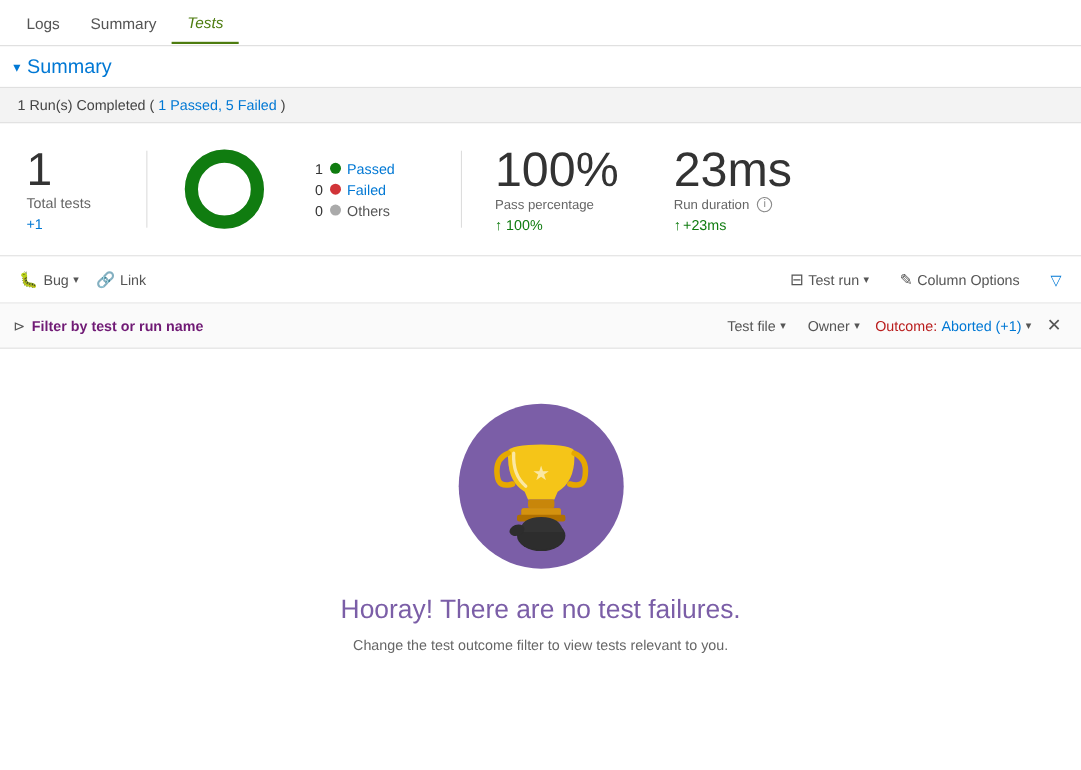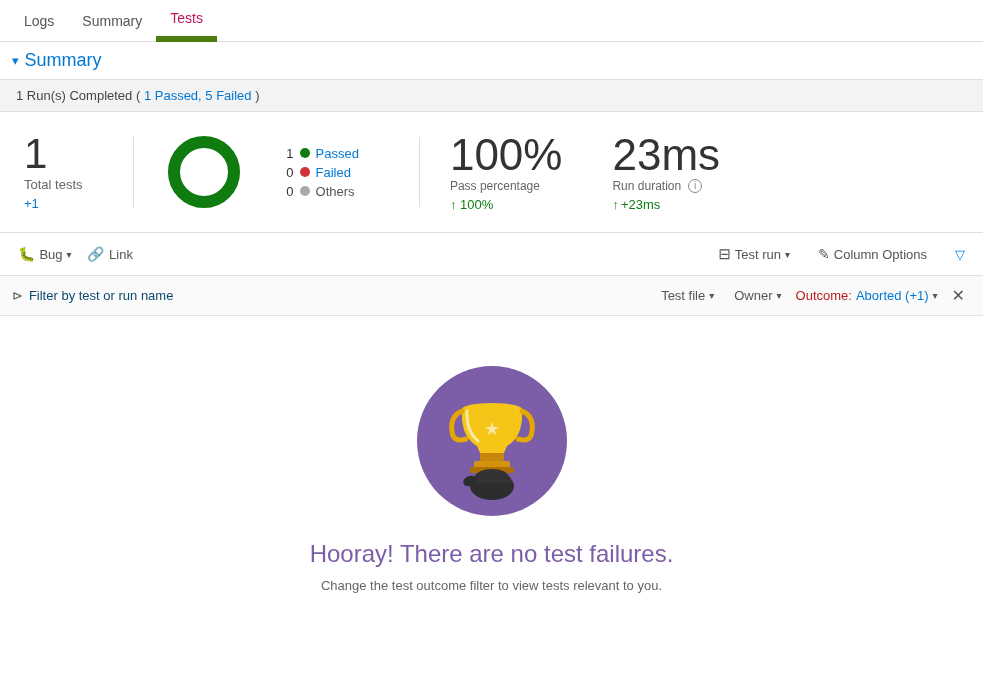--- a/index.html
+++ b/index.html
@@ -1,21 +1,21 @@
 <!DOCTYPE html>
 <html><head>
   <meta charset="utf-8">
   <style>
     * { box-sizing: border-box; margin: 0; padding: 0; }
     body { font-family: 'Segoe UI', Arial, sans-serif; font-size: 14px; color: #333; background: #fff; }
 
     
     .tabs { display: flex; align-items: center; border-bottom: 1px solid #ddd; padding: 0 10px; height: 42px; }
     .tab { padding: 10px 14px; cursor: pointer; color: #555; font-size: 14px; border: none; background: none; }
-    .tab.active { color: #be185d; border-bottom: 6px solid #4d7c0f; font-weight: 500; }
+    .tab.active { color: #4d7c0f; border-bottom: 2px solid #4d7c0f; font-weight: 500; font-style: italic; }
 
     
     .summary-header { display: flex; align-items: center; padding: 8px 12px; cursor: pointer; }
     .summary-header .chevron { color: #0078d4; margin-right: 6px; font-size: 13px; }
     .summary-header .title { color: #0078d4; font-size: 18px; font-weight: 400; }
 
     
     .run-info-bar { background: #f3f3f3; padding: 8px 16px; font-size: 13px; color: #444; border-top: 1px solid #e0e0e0; border-bottom: 1px solid #e0e0e0; }
     .run-info-bar span { color: #0078d4; }
 
@@ -180,21 +180,21 @@
     </button>
     <button class="toolbar-btn" style="color:#0078d4;">
       <span>▽</span>
     </button>
   </div>
 </div>
 
 <div class="filter-bar">
   <div class="filter-left">
     <span style="color:#555;">⊳</span>
-    <span style="color:#0c4a6e;">Filter by test or run name</span>
+    <span style="color:#701a75;font-weight:bold;">Filter by test or run name</span>
   </div>
   <div class="filter-right">
     <div class="filter-dropdown">
       <span>Test file</span>
       <span style="font-size:10px;">▾</span>
     </div>
     <div class="filter-dropdown">
       <span>Owner</span>
       <span style="font-size:10px;">▾</span>
     </div>

